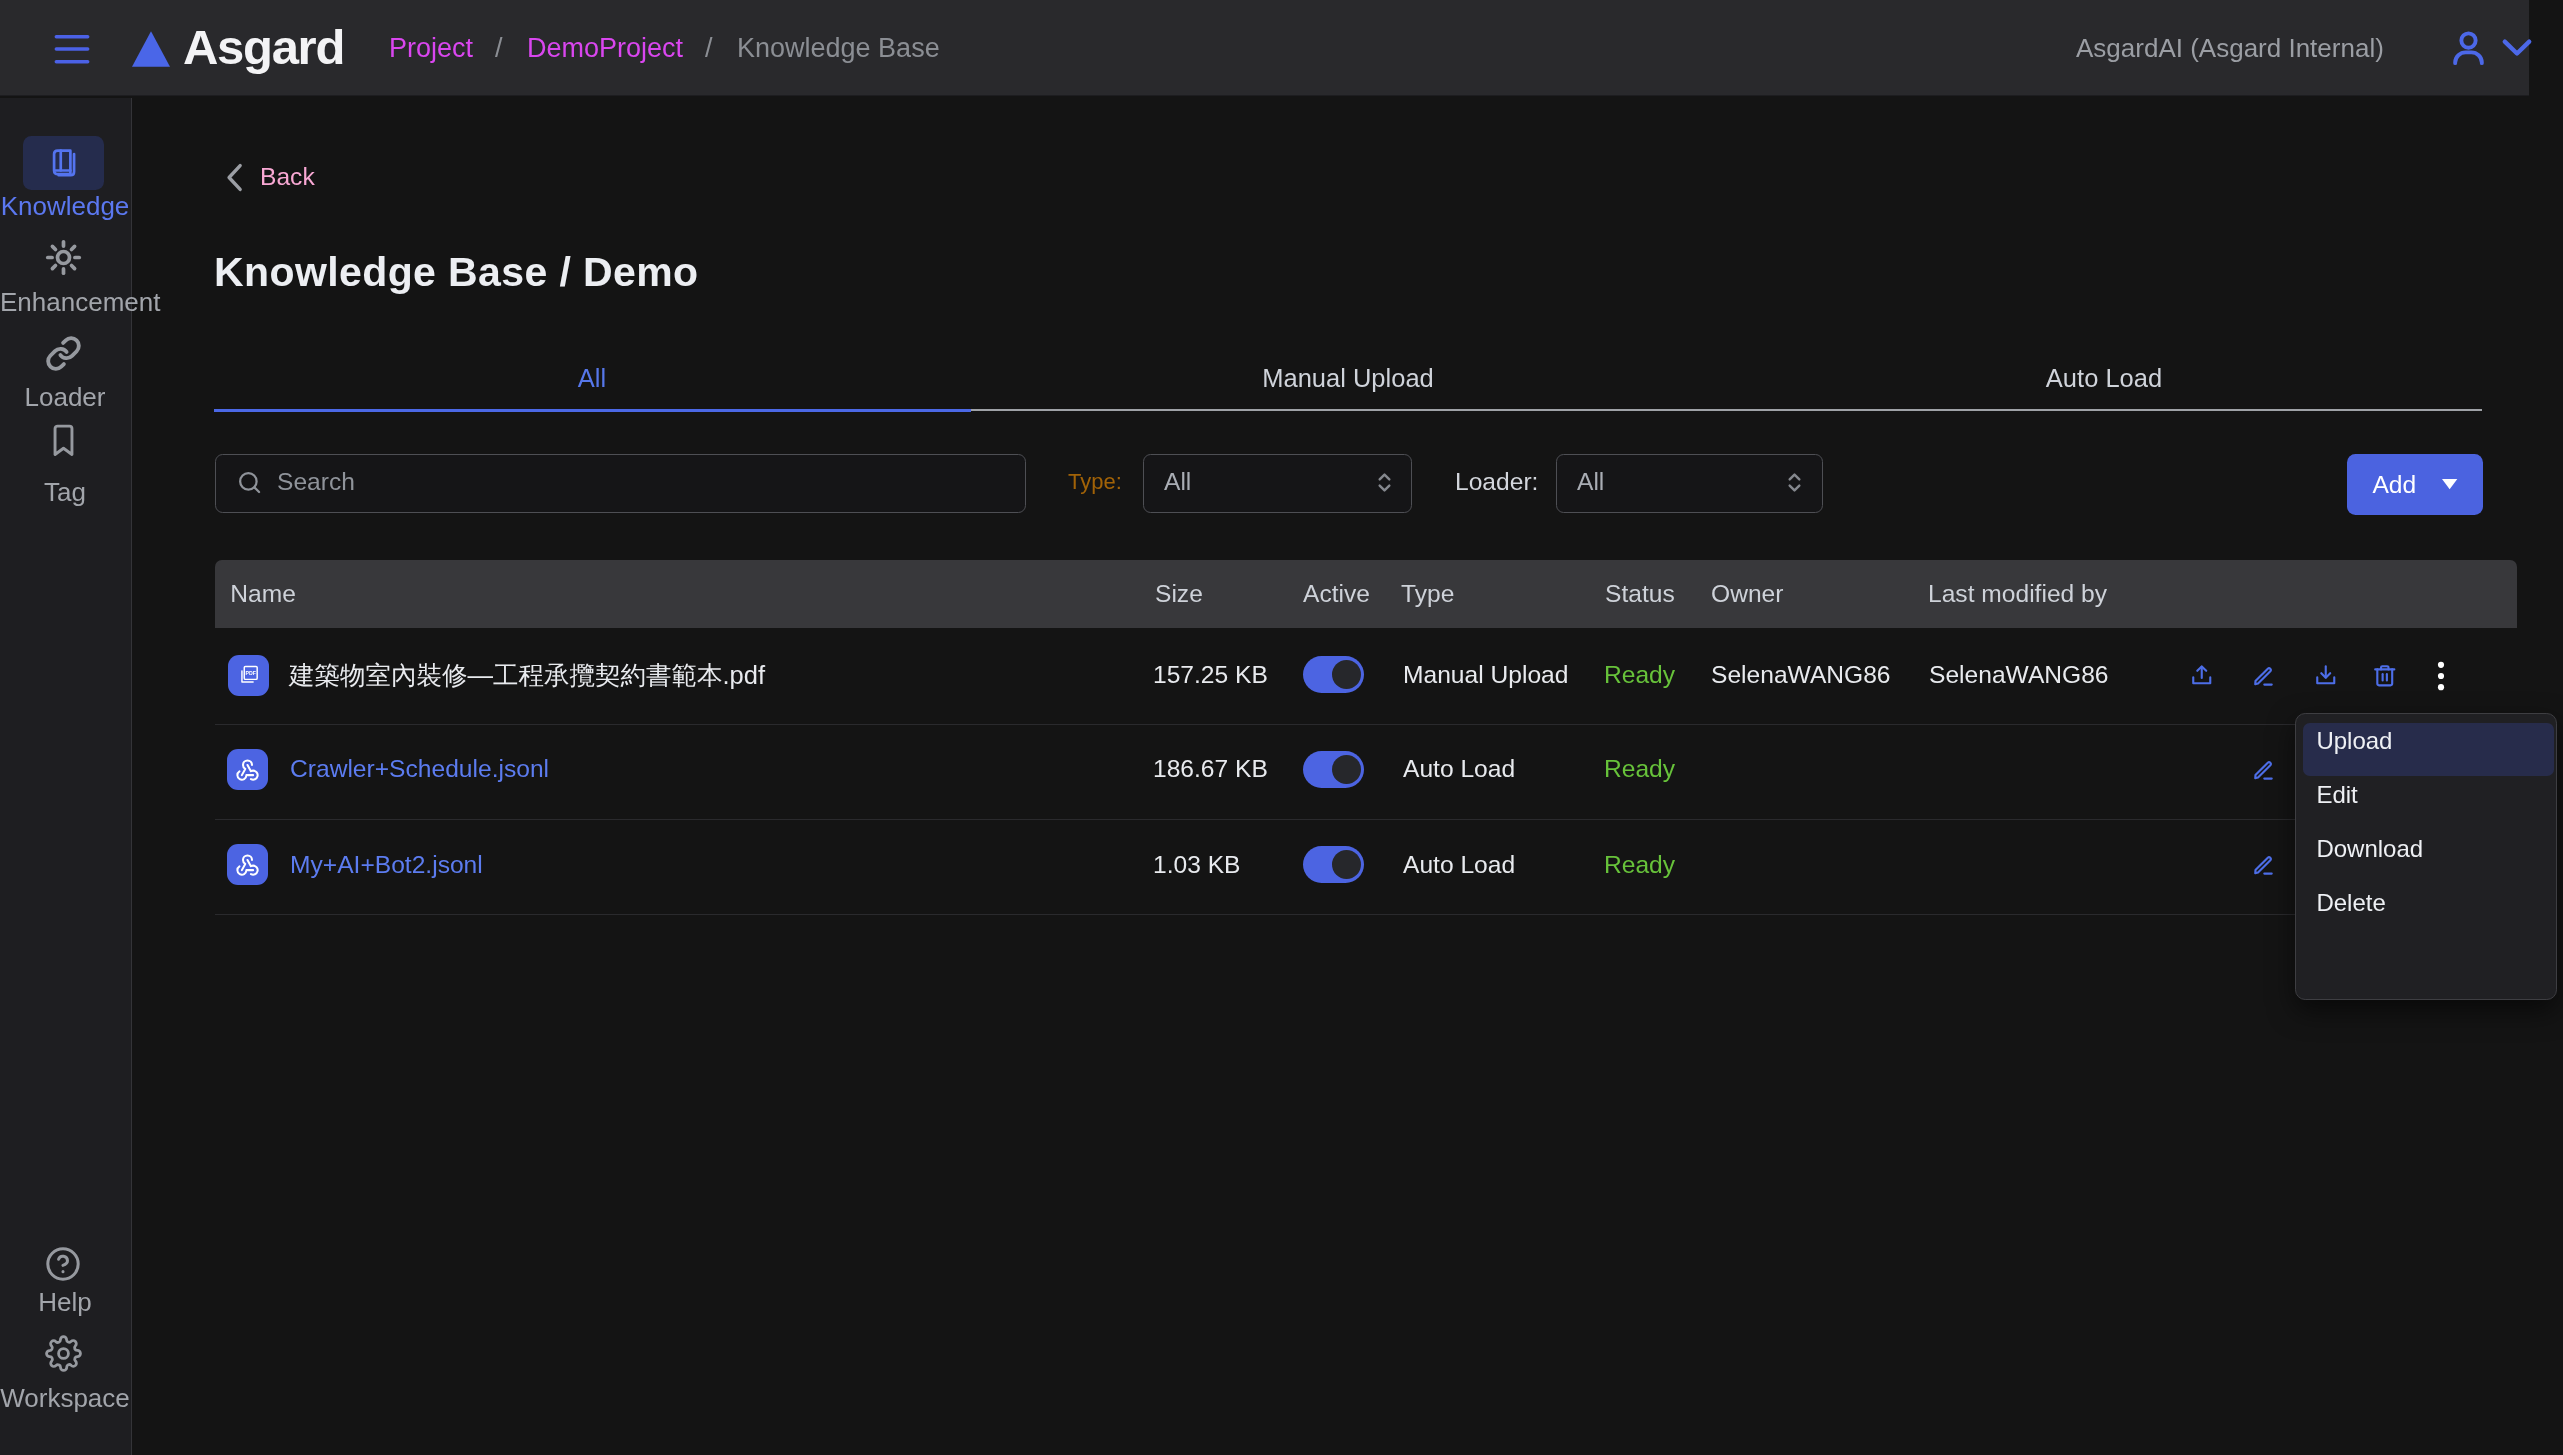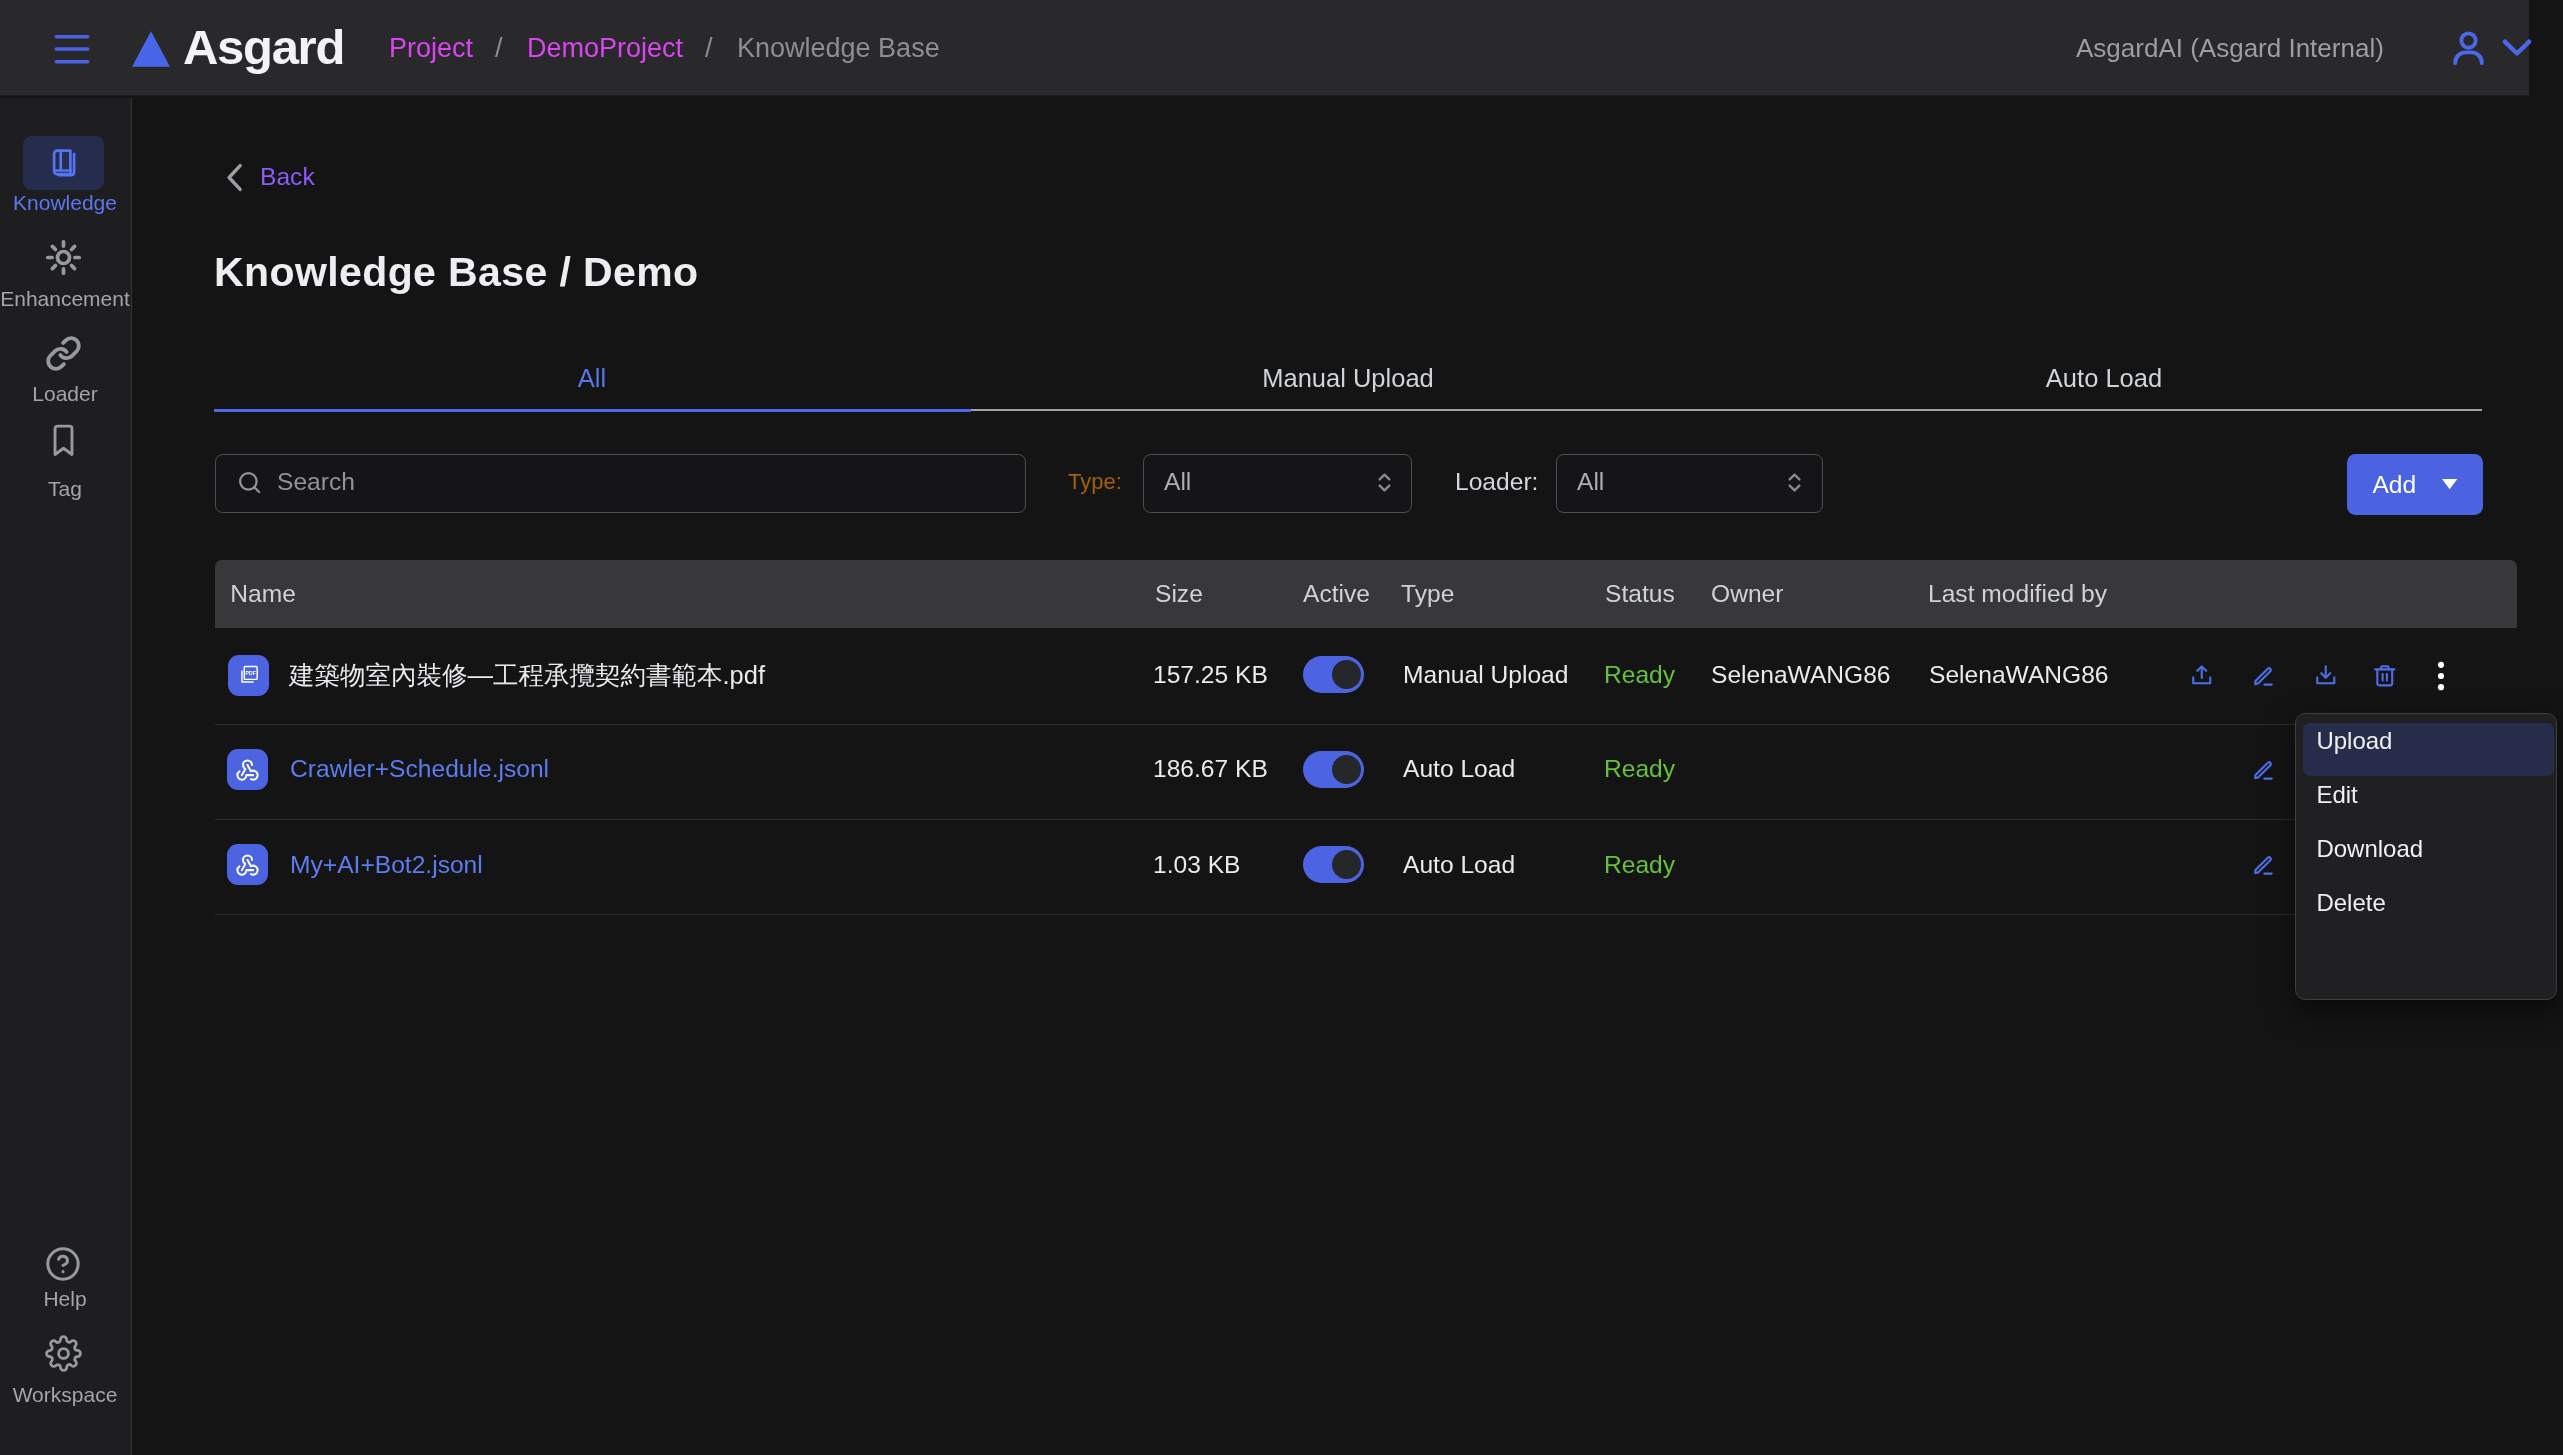--- a/index.html
+++ b/index.html
@@ -8,23 +8,23 @@
   .abs { position:absolute; }
   .cy { transform:translateY(-50%); white-space:nowrap; }
   
   #nav { position:absolute; left:0; top:0; width:2529px; height:96px;
     background:#29292c; border-bottom:1.7px solid #1d1d20; }
   .crumb { position:absolute; top:48px; font-size:27px; color:#d946ef; }
   
   #side { position:absolute; left:0; top:98px; width:132px; height:1358px;
     background:#1e1e21; border-right:1.7px solid #343438; }
   .sideitem { position:absolute; left:0; width:130px; text-align:center; }
-  .sidelabel { font-size:21px; color:#a2a5ab; }
-  
-  .graytxt { color:#8b5cf6; }
+  .sidelabel { font-size:26px; color:#a2a5ab; }
+  
+  .graytxt { color:#f9a8d4; }
   h1.title { position:absolute; left:214px; top:249px; font-size:41px; color:#eceef2;
     font-weight:bold; letter-spacing:0.4px; }
   
   #tabbar { position:absolute; left:214px; top:350px; width:2268px; height:61px;
     border-bottom:2.5px solid #9fa2a7; }
   .tab { position:absolute; top:13.6px; width:756px; text-align:center; font-size:25.5px; color:#cfd3da; }
   #tabline { position:absolute; left:0; bottom:-2.5px; width:757px; height:2.5px; background:#4b68e6; }
   
   .field { position:absolute; top:454px; height:59px; border:1.7px solid #4e4f54; border-radius:7.6px; background:#151517; }
   #addbtn { position:absolute; left:2347px; top:454px; width:136px; height:61px; background:#4b63e0;

